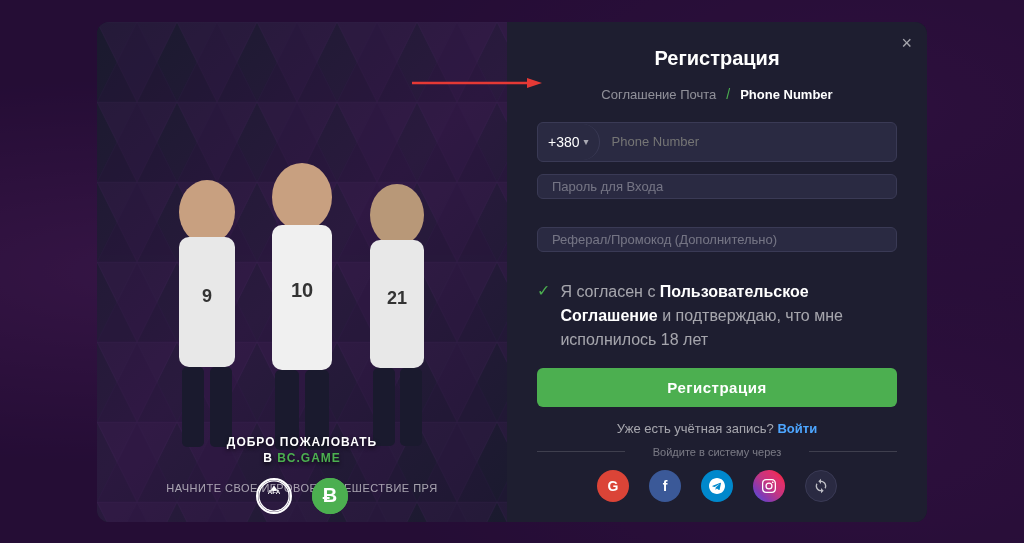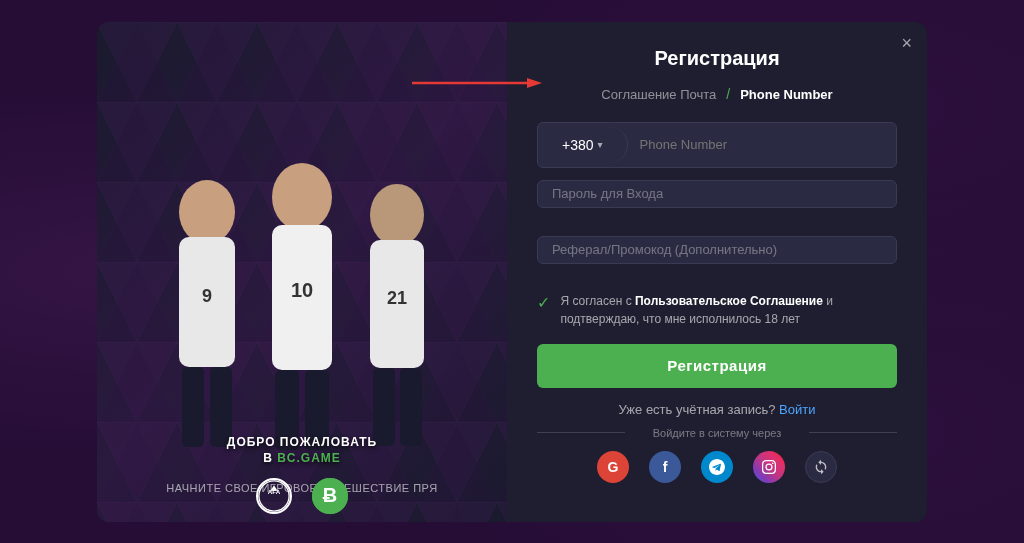--- a/index.html
+++ b/index.html
@@ -192,21 +192,21 @@
       border: 1px solid #3a3a55;
       border-radius: 6px;
       margin-bottom: 12px;
       overflow: hidden;
     }
 
     .phone-code {
       display: flex;
       align-items: center;
       gap: 4px;
-      padding: 0 24px;
+      padding: 0 10px;
       color: white;
       font-size: 14px;
       border-right: 1px solid #3a3a55;
       height: 36px;
       cursor: pointer;
       white-space: nowrap;
       border-radius: 21px;
     }
 
     .chevron-down {
@@ -251,21 +251,21 @@
 
     .checkmark {
       color: #4caf50;
       font-size: 16px;
       margin-top: 1px;
       flex-shrink: 0;
     }
 
     .consent-text {
       color: rgba(255,255,255,0.6);
-      font-size: 12px;
+      font-size: 16px;
       line-height: 1.5;
     }
 
     .consent-text .highlight {
       color: white;
       font-weight: 700;
     }
 
     .register-btn {
       width: 100%;
@@ -284,21 +284,21 @@
     .login-row {
       text-align: center;
       color: rgba(255,255,255,0.6);
       font-size: 13px;
       margin-bottom: 10px;
     }
 
     .login-link {
       color: #4da6ff;
       cursor: pointer;
-      font-weight: 400;
+      font-weight: 700;
     }
 
     .divider-row {
       display: flex;
       align-items: center;
       gap: 28px;
       margin-bottom: 12px;
     }
 
     .divider-line {

